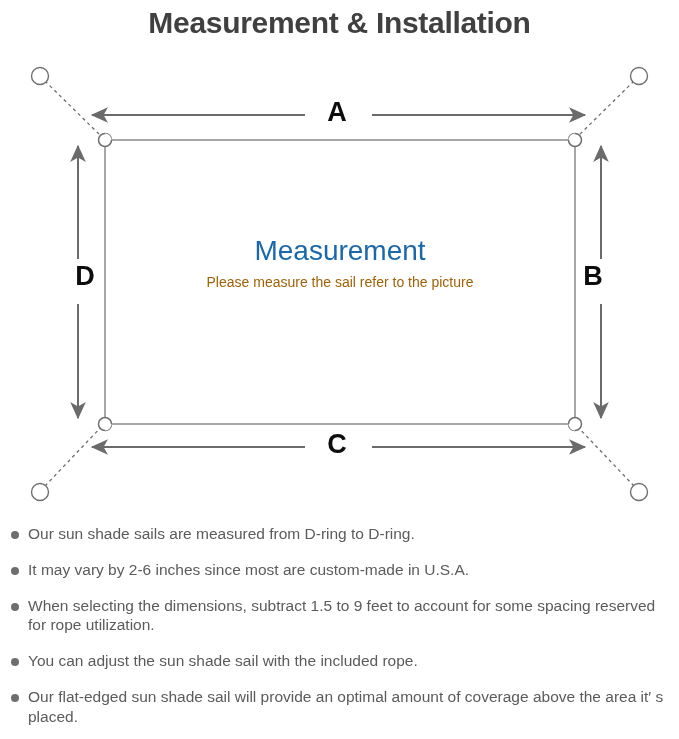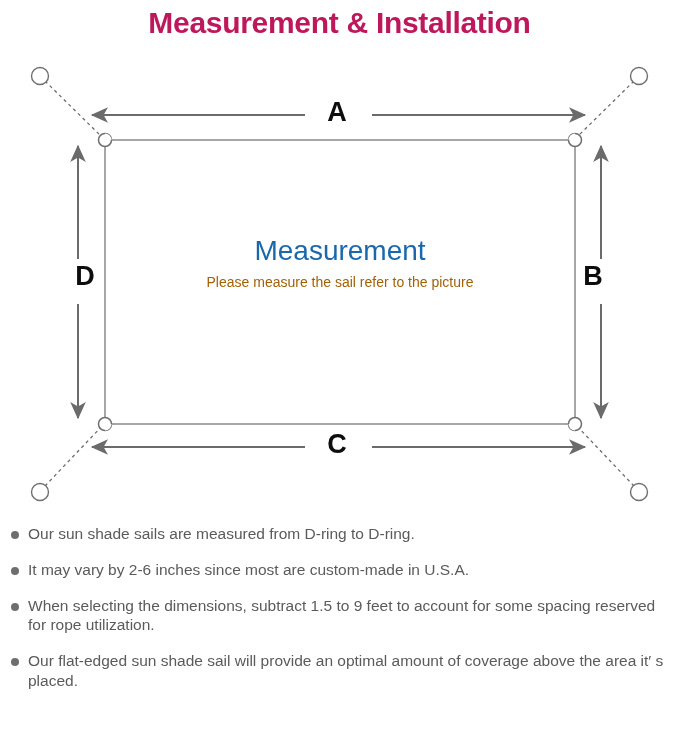--- a/index.html
+++ b/index.html
@@ -22,21 +22,21 @@
     top: 0;
     width: 679px;
     height: 46px;
     display: flex;
     align-items: center;
     justify-content: center;
   }
   #page-title {
     font-size: 30px;
     font-weight: bold;
-    color: #be185d;
+    color: #404040;
     letter-spacing: -0.3px;
     white-space: nowrap;
   }
 
   
   #diagram {
     position: absolute;
     left: 0;
     top: 46px;
     width: 679px;
@@ -188,15 +188,19 @@
   <div class="note-item">
     <span class="note-bullet"></span>
     <span>It may vary by 2-6 inches since most are custom-made in U.S.A.</span>
   </div>
   <div class="note-item">
     <span class="note-bullet"></span>
     <span>When selecting the dimensions, subtract 1.5 to 9 feet to account for some spacing reserved for rope utilization.</span>
   </div>
   <div class="note-item">
     <span class="note-bullet"></span>
+    <span>You can adjust the sun shade sail with the included rope.</span>
+  </div>
+  <div class="note-item">
+    <span class="note-bullet"></span>
     <span>Our flat-edged sun shade sail will provide an optimal amount of coverage above the area it′ s placed.</span>
   </div>
 </div>
 
 </body></html>

